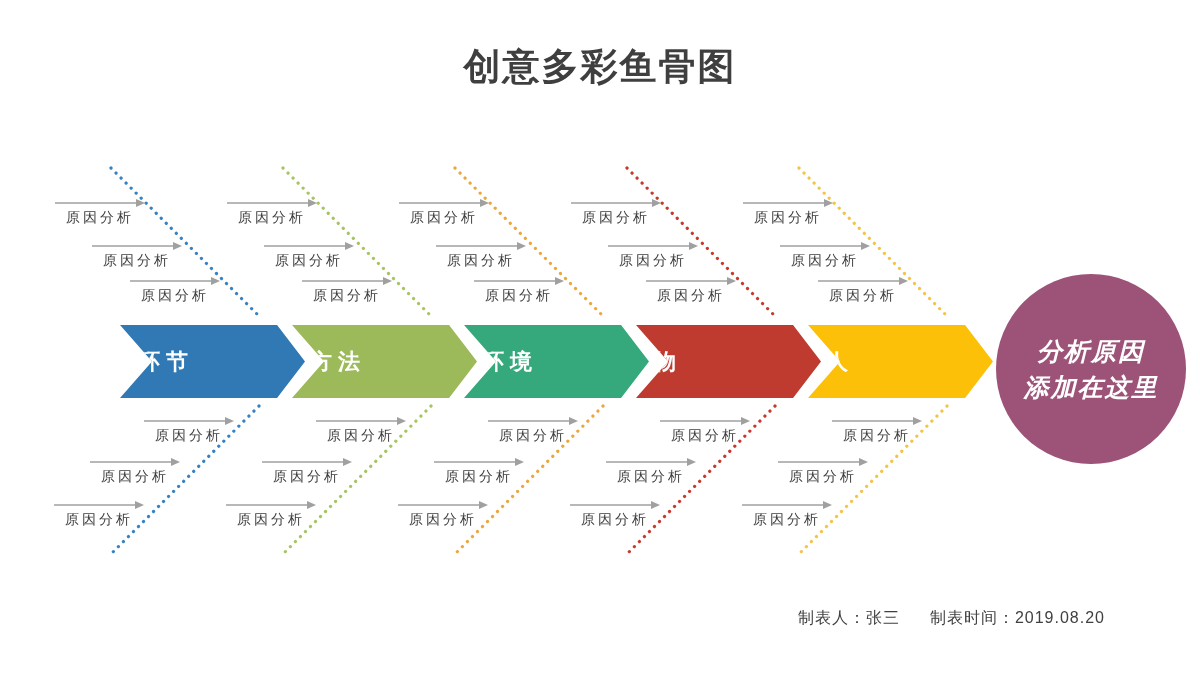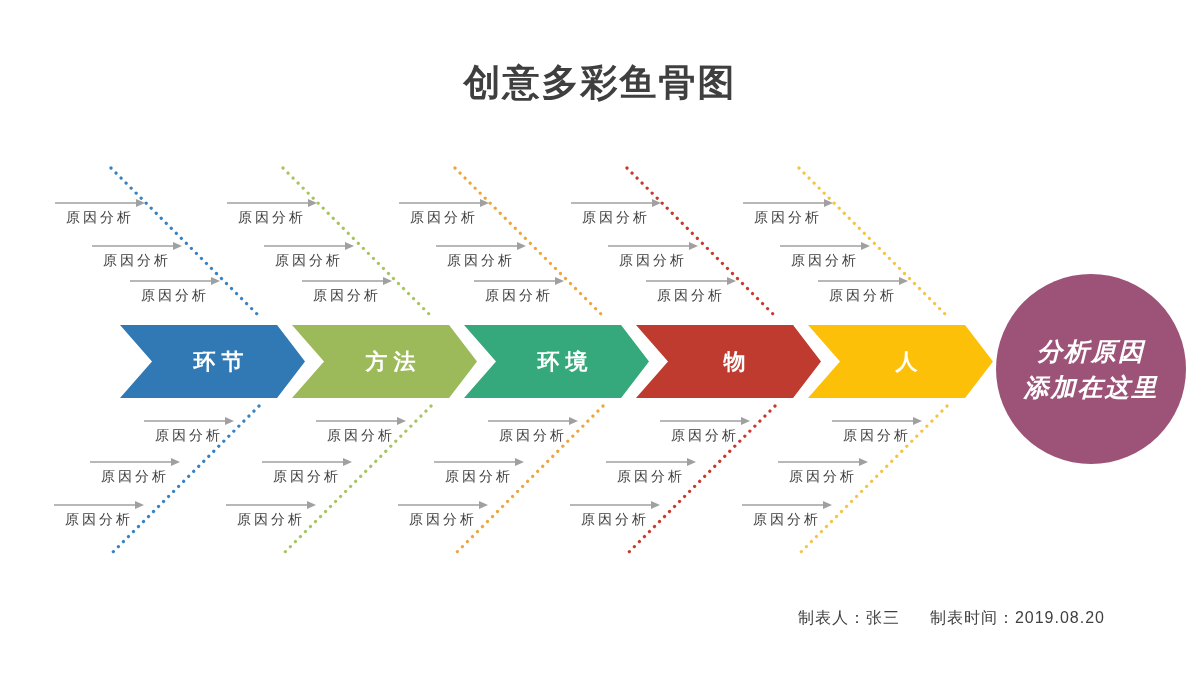--- a/index.html
+++ b/index.html
@@ -5,29 +5,29 @@
   html,body{margin:0;padding:0;background:#ffffff;}
   .canvas{
     position:relative;
     width:1200px;height:675px;
     background:#ffffff;
     overflow:hidden;
     font-family:"Liberation Sans","DejaVu Sans",sans-serif;
   }
   .page-title{
     position:absolute;left:0;right:0;top:42px;
-    margin:16px;text-align:center;
+    margin:0;text-align:center;
     font-size:37px;font-weight:bold;color:#3f3f3f;
     letter-spacing:2px;
   }
   #bones-svg{position:absolute;left:0;top:0;width:1200px;height:675px;}
   .chevron{
     position:absolute;top:325px;width:185px;height:73px;
     clip-path:polygon(0 0,84.9% 0,100% 50%,84.9% 100%,0 100%,17.3% 50%);
-    display:flex;align-items:center;justify-content:center;
+    display:flex;align-items:center;
     padding-left:18px;box-sizing:border-box;
   }
   .chevron-label{
     color:#ffffff;font-size:22px;font-weight:bold;letter-spacing:6px;
   }
   .cause{
     position:absolute;transform:translateX(-50%);
     display:flex;flex-direction:column;align-items:center;gap:1px;
   }
   .cause-text{

